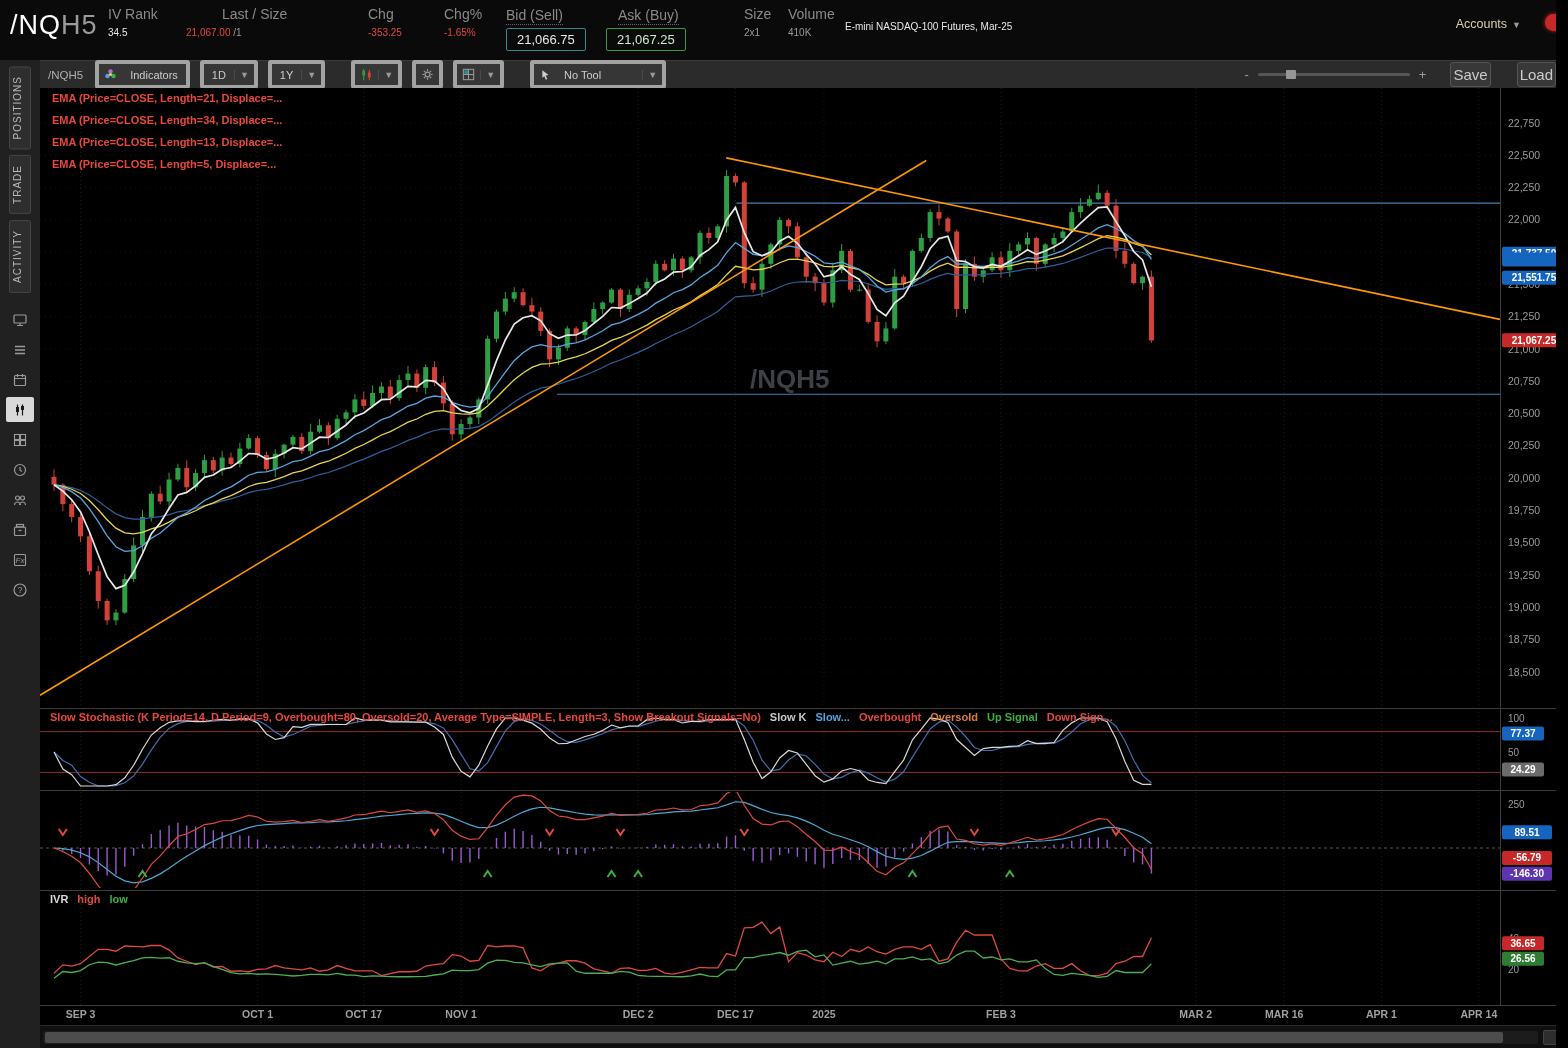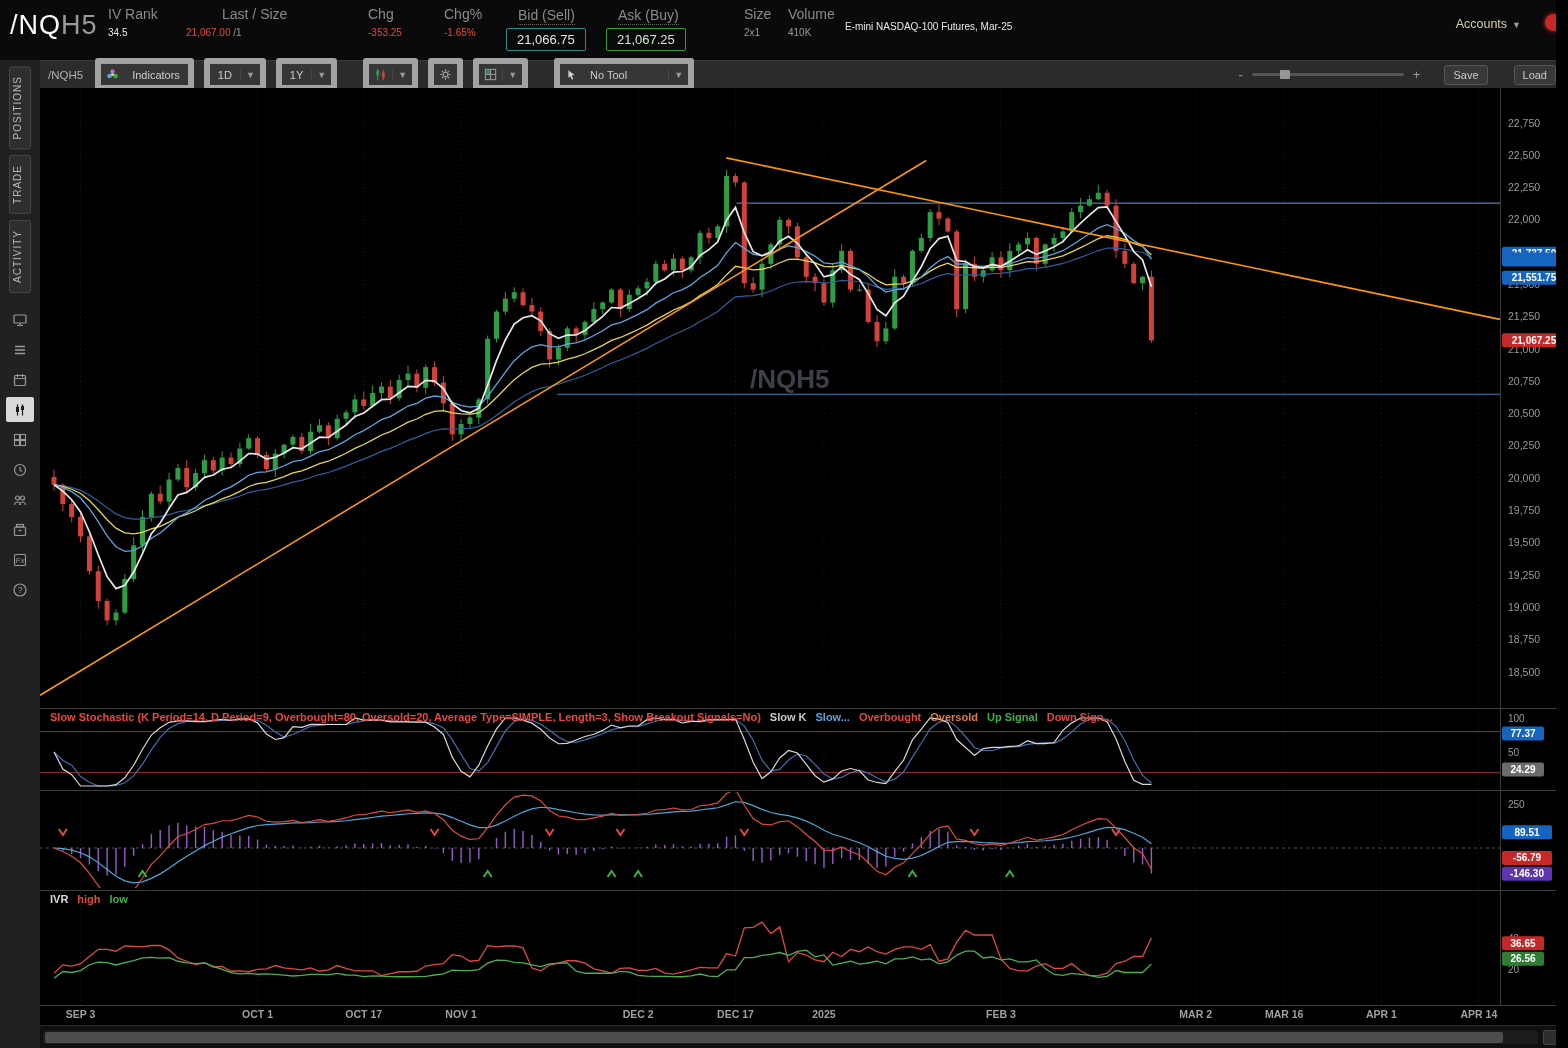--- a/index.html
+++ b/index.html
@@ -27,25 +27,25 @@
   
   #sidebar{position:absolute;left:0;top:60px;width:40px;height:988px;background:#212121;border-right:1px solid #000;}
   .vtab{writing-mode:vertical-rl;transform:rotate(180deg);font-size:10px;color:#b8b8b8;letter-spacing:1px;background:#2e2e2e;border:1px solid #454545;border-radius:2px;padding:9px 2px;margin:6px auto;display:block;width:16px;text-align:center;cursor:pointer;}
   .sicon{width:28px;height:25px;margin:5px auto;display:flex;align-items:center;justify-content:center;border-radius:2px;cursor:pointer;}
   .sicon.active{background:#d9d9d9;}
   #icon-stack{margin-top:14px;}
 
   
   #toolbar{position:absolute;left:40px;top:60px;width:1528px;height:28px;background:#2b2b2b;border-top:1px solid #3a3a3a;display:flex;align-items:center;gap:10px;padding:0 8px;box-sizing:border-box;}
   #tb-symbol{font-size:11.5px;color:#b0b0b0;margin-right:2px;}
-  .combo{display:inline-flex;align-items:center;background:#363636;border:6px solid #a3a3a3;border-radius:3px;height:21px;color:#ccc;font-size:11px;cursor:pointer;}
+  .combo{display:inline-flex;align-items:center;background:#363636;border:4px solid #a3a3a3;border-radius:3px;height:21px;color:#ccc;font-size:11px;cursor:pointer;}
   .combo .lbl{padding:0 8px;white-space:nowrap;}
   .combo .car{padding:0 5px;border-left:1px solid #4a4a4a;color:#999;font-size:9px;}
   .combo .ic{padding:0 4px;display:flex;align-items:center;}
-  .tbtn{background:#383838;border:1px solid #555;color:#ccc;font-size:11px;padding:3px 8px;border-radius:3px;cursor:pointer;}
+  .tbtn{background:#383838;border:1px solid #555;color:#ccc;font-size:15px;padding:3px 2px;border-radius:3px;cursor:pointer;}
   #zoom{margin-left:auto;display:flex;align-items:center;gap:9px;}
   .zsign{color:#9a9a9a;font-size:13px;cursor:pointer;}
   .ztrack{width:152px;height:3px;background:#555;border-radius:2px;position:relative;}
   .zthumb{position:absolute;left:28px;top:-3px;width:10px;height:9px;background:#969696;border-radius:1px;cursor:pointer;}
   #savegrp{display:flex;gap:26px;margin-left:14px;margin-right:4px;}
 
   
   #chart-svg{position:absolute;left:40px;top:88px;display:block;background:#000;}
   #ema-labels{position:absolute;left:52px;top:92px;z-index:3;pointer-events:none;}
   .ema-line{height:22px;font-size:11px;font-weight:bold;color:#e8483c;white-space:nowrap;}
@@ -80,21 +80,21 @@
       <div class="hlabel" style="text-align:left">Chg</div>
       <div class="hval red">-353.25</div>
     </div>
 
     <div class="hcol" style="left:444px">
       <div class="hlabel" style="text-align:right">Chg%</div>
       <div class="hval red">-1.65%</div>
     </div>
 
     <div class="hcol" style="left:506px">
-      <div class="hlabel dotted" style="margin-left:12px;display:inline-block">Bid (Sell)</div>
+      <div class="hlabel dotted" style="margin-left:0;display:inline-block">Bid (Sell)</div>
       <div class="qbox bid">21,066.75</div>
     </div>
 
     <div class="hcol" style="left:606px">
       <div class="hlabel dotted" style="margin-left:12px;display:inline-block">Ask (Buy)</div>
       <div class="qbox ask">21,067.25</div>
     </div>
 
     <div class="hcol" style="left:744px">
       <div class="hlabel">Size</div>
@@ -815,20 +815,26 @@
         <text x="695.4499999999999" y="930" fill="#a0a0a0" font-size="10.5" text-anchor="middle" font-family="Liberation Sans, sans-serif" font-weight="bold">DEC 17</text>
         <text x="783.9499999999999" y="930" fill="#a0a0a0" font-size="10.5" text-anchor="middle" font-family="Liberation Sans, sans-serif" font-weight="bold">2025</text>
         <text x="960.9499999999999" y="930" fill="#a0a0a0" font-size="10.5" text-anchor="middle" font-family="Liberation Sans, sans-serif" font-weight="bold">FEB 3</text>
         <text x="1155.6499999999999" y="930" fill="#a0a0a0" font-size="10.5" text-anchor="middle" font-family="Liberation Sans, sans-serif" font-weight="bold">MAR 2</text>
         <text x="1244.1499999999999" y="930" fill="#a0a0a0" font-size="10.5" text-anchor="middle" font-family="Liberation Sans, sans-serif" font-weight="bold">MAR 16</text>
         <text x="1341.5" y="930" fill="#a0a0a0" font-size="10.5" text-anchor="middle" font-family="Liberation Sans, sans-serif" font-weight="bold">APR 1</text>
         <text x="1438.85" y="930" fill="#a0a0a0" font-size="10.5" text-anchor="middle" font-family="Liberation Sans, sans-serif" font-weight="bold">APR 14</text>
       </g>
     </svg>
 
+  <div id="ema-labels">
+    <div class="ema-line">EMA (Price=CLOSE, Length=21, Displace=...</div>
+    <div class="ema-line">EMA (Price=CLOSE, Length=34, Displace=...</div>
+    <div class="ema-line">EMA (Price=CLOSE, Length=13, Displace=...</div>
+    <div class="ema-line">EMA (Price=CLOSE, Length=5, Displace=...</div>
+  </div>
 
   <div class="study-label" style="top:711px">
     <span class="st-main">Slow Stochastic (K Period=14, D Period=9, Overbought=80, Oversold=20, Average Type=SIMPLE, Length=3, Show Breakout Signals=No)</span>
     <span style="color:#c8c8c8">Slow K</span>
     <span style="color:#5aa0dc">Slow...</span>
     <span style="color:#e0493f">Overbought</span>
     <span style="color:#e07b39">Oversold</span>
     <span style="color:#3cb043">Up Signal</span>
     <span style="color:#e0493f">Down Sign...</span>
   </div>

